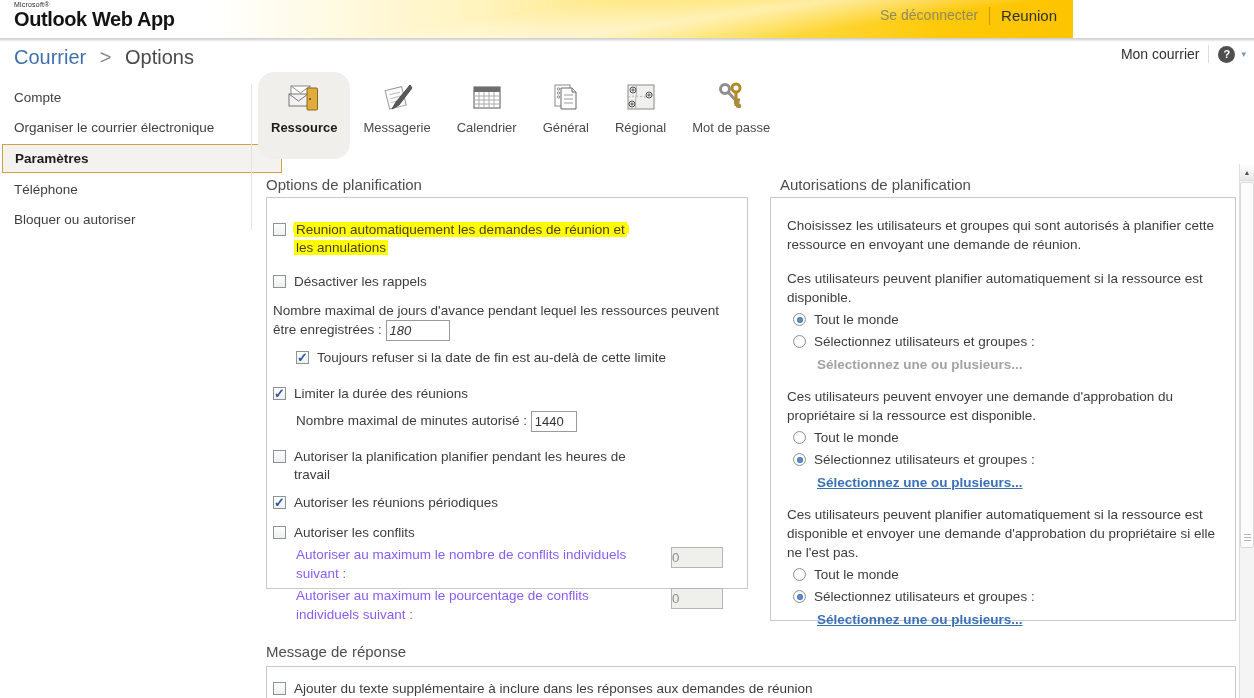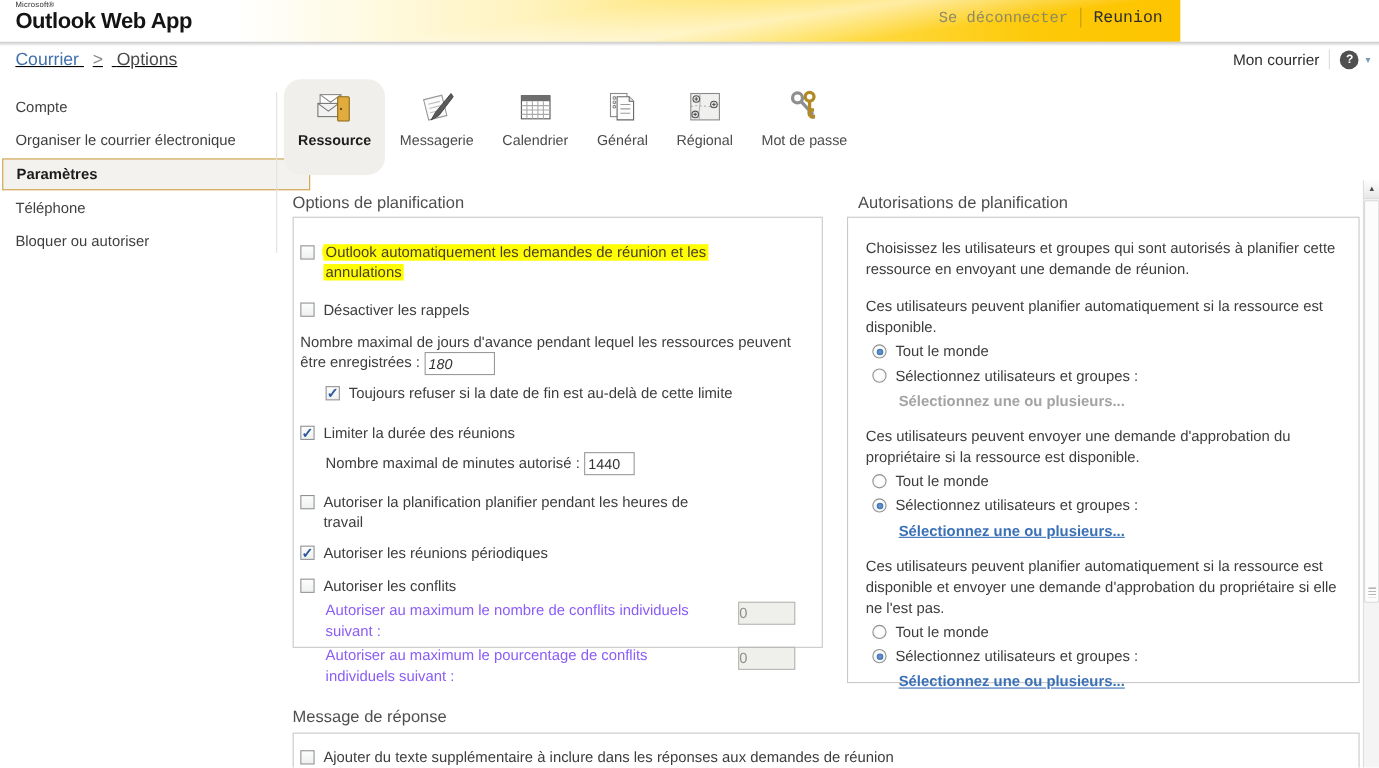--- a/index.html
+++ b/index.html
@@ -9,29 +9,29 @@
 
   
   .header { position:absolute; left:0; top:0; width:1073px; height:38px;
     background:
       linear-gradient(172deg, rgba(255,255,255,0) 45%, rgba(255,255,255,.55) 62%, rgba(255,255,255,0) 78%),
       linear-gradient(to right, #ffffff 0%, #ffffff 20%, #fff3bd 45%, #ffdf54 68%, #fdc908 88%, #fdc400 100%);
   }
   .logo { position:absolute; left:14px; top:1px; }
   .logo-small { font-size:7px; color:#2b2b2b; letter-spacing:.2px; }
   .logo-main { font-size:20px; font-weight:600; color:#141414; letter-spacing:-.4px; line-height:22px; }
-  .header-right { position:absolute; right:16px; top:7px; display:flex; align-items:flex-end;font-family:Liberation Mono, monospace; }
+  .header-right { position:absolute; right:16px; top:7px; display:flex; align-items:flex-start; }
   .signout { font-size:14px; color:#8f8a64; cursor:pointer; }
   .vdiv.dark { display:inline-block; width:1px; height:18px; background:rgba(92,72,6,.35); margin:0 11px; }
   .username { font-size:15px; color:#2f2f2f; cursor:pointer; }
   .header-shadow { position:absolute; left:0; top:38px; width:1254px; height:4px;
     background:linear-gradient(to bottom, #c9c9c9, rgba(201,201,201,0)); }
 
   
-  .breadcrumb { position:absolute; left:14px; top:46px; font-size:16px;text-decoration:underline; }
+  .breadcrumb { position:absolute; left:14px; top:46px; font-size:20px; }
   .bc-root { color:#3f6fad; cursor:pointer; }
   .bc-sep { color:#8a8a8a; margin:0 8px; }
   .bc-cur { color:#4a4a4a; }
   .mailbox-area { position:absolute; right:8px; top:45px; display:flex; align-items:center; font-size:14px; color:#2f2f2f; }
   .vdiv.light { display:inline-block; width:1px; height:18px; background:#dcdcdc; margin:0 9px; }
   .help-btn { display:inline-flex; width:17px; height:17px; border-radius:50%; background:#4f4f4f; color:#fff;
     font-size:11px; font-weight:bold; align-items:center; justify-content:center; cursor:pointer; }
   .caret { color:#7b97b9; font-size:9px; margin-left:6px; cursor:pointer; }
 
   
@@ -257,21 +257,21 @@
       <span class="tab-label">Mot de passe</span>
     </div>
   </div>
 
   <div class="section-title title-left">Options de planification</div>
   <div class="group-box box-left">
 
     <div class="cb-row row-auto">
       <span class="checkbox"></span>
       <span class="hl-cap"></span>
-      <span class="cb-label"><span class="hl">Outlook automatiquement les demandes de réunion et les annulations</span></span>
+      <span class="cb-label"><span class="hl">Reunion automatiquement les demandes de réunion et les annulations</span></span>
     </div>
 
     <div class="cb-row mt16">
       <span class="checkbox"></span>
       <span class="cb-label">Désactiver les rappels</span>
     </div>
 
     <div class="para mt10" style="max-width:458px;">
       <span>Nombre maximal de jours d'avance pendant lequel les ressources peuvent être enregistrées :</span>
       <input class="txt-input w180" type="text" value="180" style="">

